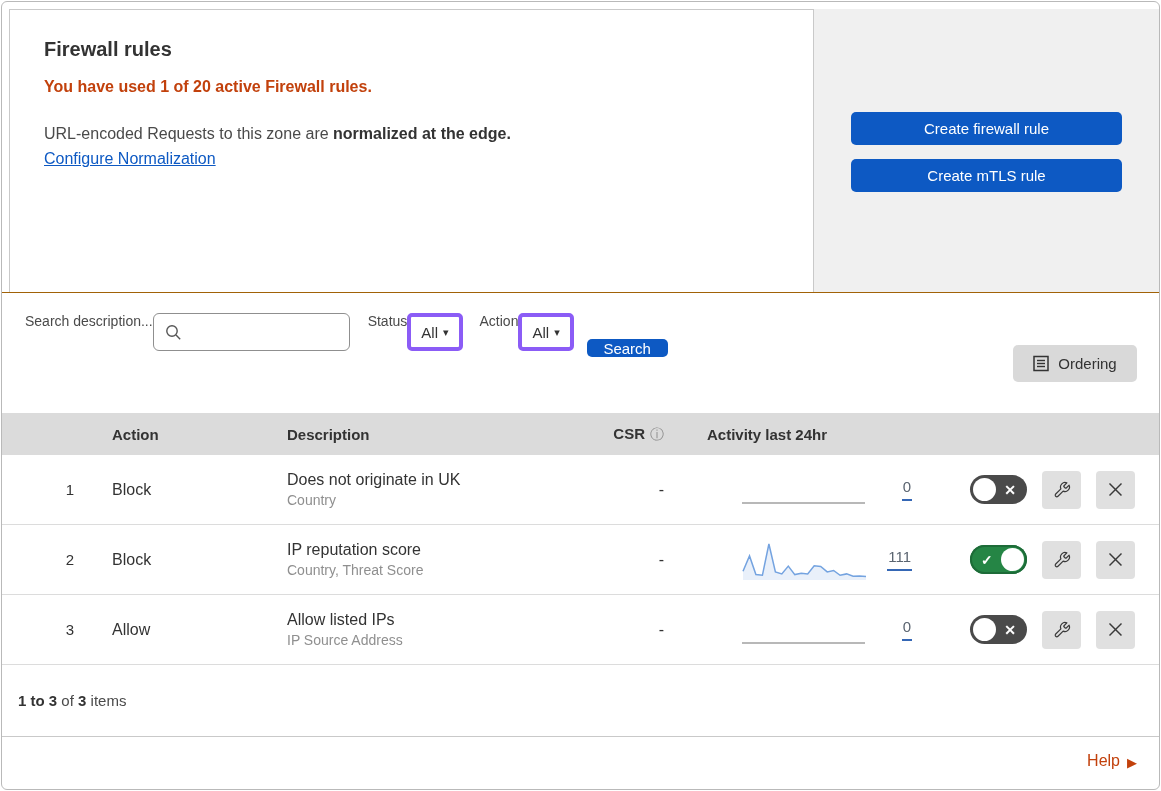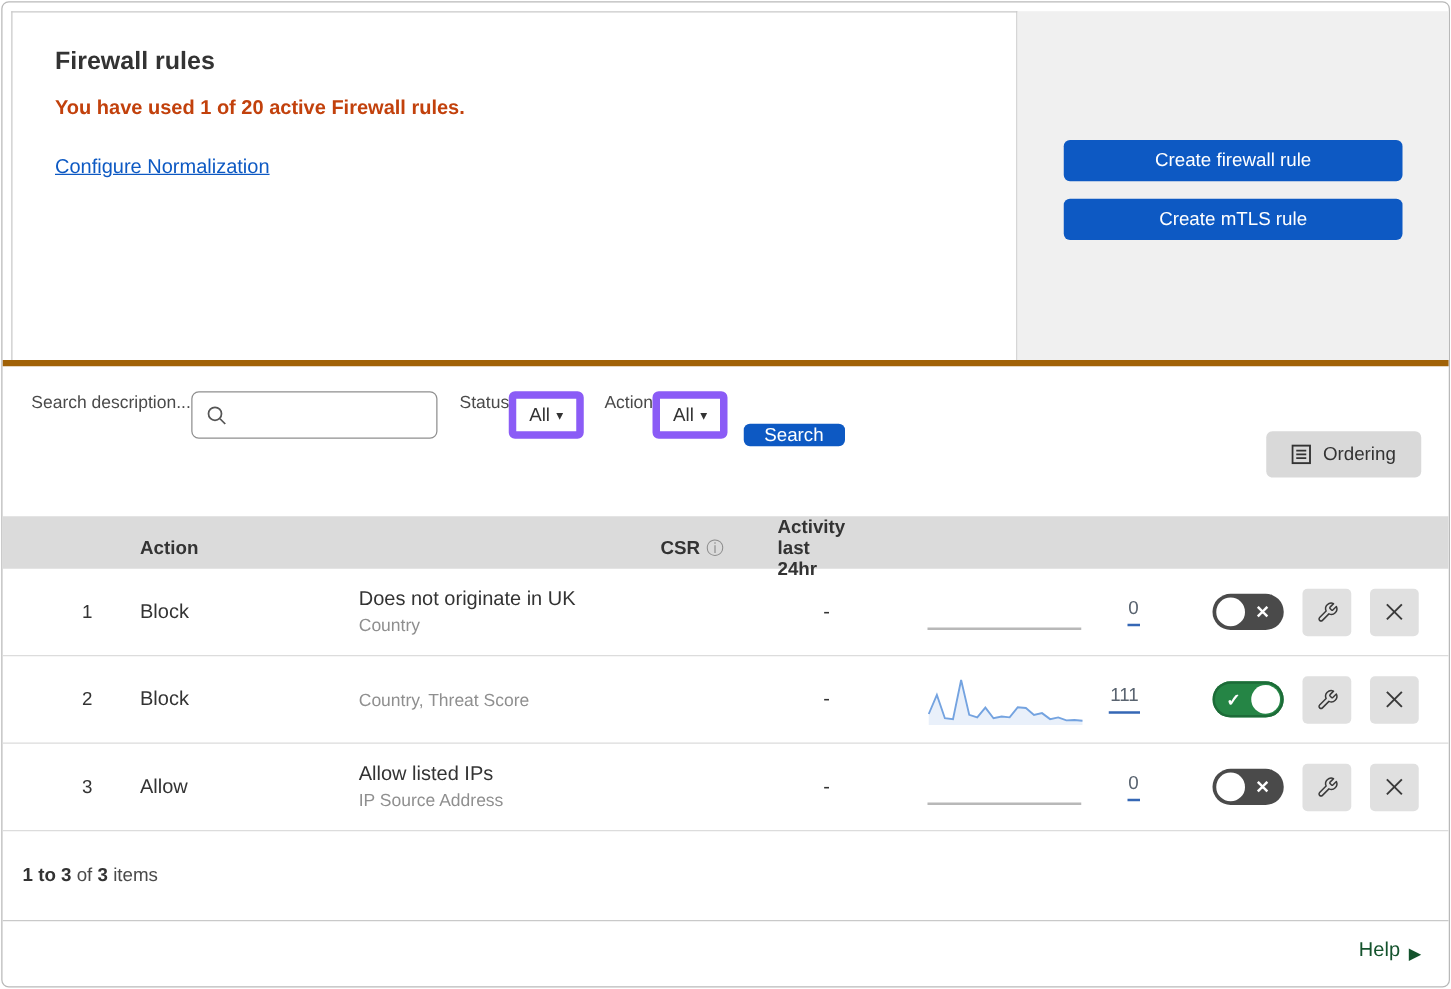--- a/index.html
+++ b/index.html
@@ -2,21 +2,21 @@
 <html><head>
 <meta charset="utf-8">
 <style>
   * { box-sizing: border-box; margin: 0; padding: 0; }
   html,body { width: 1161px; height: 791px; background:#fff;
     font-family: "Liberation Sans", sans-serif; color:#333; }
   .page { position:relative; width:1159px; height:789px; margin:1px;
     border:1px solid #b9b9b9; border-radius:6px; background:#fff; overflow:hidden; }
 
   
-  .top-section { display:flex; height:291px; border-bottom:5px solid #a16207; }
+  .top-section { display:flex; height:291px; border-bottom:1px solid #a16207; }
   .header-card { width:805px; margin:7px 0 0 7px; border:1px solid #c9c9c9; border-bottom:none;
     background:#fff; padding:28px 36px 0 34px; }
   .page-title { font-size:20px; font-weight:600; color:#333; margin-bottom:17px; }
   .page-desc { font-size:16px; color:#4a4a4a; line-height:1.62; width:712px; margin-bottom:25px; }
   .usage { font-size:16px; font-weight:700; color:#c2410c; margin-bottom:29px; }
   .norm { font-size:16px; color:#4a4a4a; margin-bottom:7px; }
   .norm b { color:#333; }
   .cfg-link { font-size:16px; color:#0d59c3; text-decoration:underline; cursor:pointer; display:inline-block; }
   .side-panel { flex:1; margin-top:7px; background:#f0f0f0; display:flex; flex-direction:column;
     align-items:center; padding-top:103px; }
@@ -25,21 +25,21 @@
   .side-panel .btn-primary { width:271px; height:33px; margin-bottom:14px; }
 
   
   .filter-section { position:relative; height:120px; padding:20px 0 0 23px; display:flex; align-items:flex-start; }
   .fgroup { display:flex; flex-direction:row; margin-right:17px; }
   .fgroup label { font-size:14px; color:#4a4a4a; margin-bottom:9px; }
   .search-box { position:relative; width:197px; height:38px; }
   .search-box svg { position:absolute; left:12px; top:11px; }
   .search-box input { width:100%; height:100%; border:1px solid #8f8f8f; border-radius:6px;
     padding:0 8px 0 36px; font-family:inherit; font-size:15px; outline:none; background:#fff; }
-  .select { height:38px; border:6px solid #8b5cf6; border-radius:5px; background:#fff;
+  .select { height:38px; border:4px solid #8b5cf6; border-radius:5px; background:#fff;
     font-family:inherit; font-size:15px; color:#333; cursor:pointer; display:flex;
     align-items:center; justify-content:center; gap:5px; padding:0 10px; }
   .select .caret { font-size:11px; color:#333; }
   .status-group { margin-left:1px; }
   .btn-search { width:81px; height:18px; align-self:flex-start; margin-top:26px; margin-left:-4px; }
   .btn-ordering { position:absolute; right:22px; top:52px; width:124px; height:37px;
     background:#d9d9d9; border:none; border-radius:5px; font-family:inherit; font-size:15px;
     color:#333; cursor:pointer; display:flex; align-items:center; justify-content:center; gap:9px; }
 
   
@@ -73,33 +73,34 @@
   .toggle.on  .sym { left:11px; }
   .icon-btn { width:39px; height:38px; background:#e0e0e0; border:none; border-radius:4px;
     cursor:pointer; display:flex; align-items:center; justify-content:center; }
 
   
   .items-row { height:72px; display:flex; align-items:center; padding-left:16px;
     border-bottom:1px solid #c9c9c9; font-size:15px; color:#4a4a4a; }
   .items-row b { color:#333; white-space:pre; }
   .items-row span { white-space:pre; }
   .help-row { height:48px; display:flex; align-items:center; justify-content:flex-end; padding-right:22px; }
-  .help-link { color:#14532d; font-size:16px; display:flex; align-items:flex-end; gap:7px;
+  .help-link { color:#c2410c; font-size:16px; display:flex; align-items:flex-end; gap:7px;
     cursor:pointer; text-decoration:none; }
   .help-link .arrow { font-size:13px; }
 </style>
 </head>
 <body>
 
 <div class="page">
 
   <div class="top-section">
     <div class="header-card">
       <div class="page-title">Firewall rules</div>
       <p class="usage">You have used 1 of 20 active Firewall rules.</p>
+      <p class="norm"><span>URL-encoded Requests to this zone are </span><b>normalized at the edge.</b></p>
       <a class="cfg-link">Configure Normalization</a>
     </div>
     <div class="side-panel">
       <button class="btn-primary">Create firewall rule</button>
       <button class="btn-primary">Create mTLS rule</button>
     </div>
   </div>
 
   <div class="filter-section">
     <div class="fgroup">
@@ -135,20 +136,21 @@
         <line x1="4" y1="11.5" x2="12" y2="11.5" stroke="#333" stroke-width="1.4"></line>
       </svg>
       <span>Ordering</span>
     </button>
   </div>
 
   <div>
     <div class="grid-row thead">
       <div class="col-num"></div>
       <div class="col-action">Action</div>
+      <div class="col-desc">Description</div>
       <div class="col-csr"><span>CSR</span><span class="info-icon">ⓘ</span></div>
       <div class="col-activity">Activity last 24hr</div>
       <div></div>
     </div>
 
     <div class="grid-row trow">
       <div class="col-num">1</div>
       <div class="col-action">Block</div>
       <div class="col-desc">
         <div class="desc-title">Does not originate in UK</div>
@@ -177,20 +179,21 @@
               <line x1="14.5" y1="2.5" x2="2.5" y2="14.5" stroke="#3a3a3a" stroke-width="1.5"></line>
             </svg>
         </button>
       </div>
     </div>
 
     <div class="grid-row trow">
       <div class="col-num">2</div>
       <div class="col-action">Block</div>
       <div class="col-desc">
+        <div class="desc-title">IP reputation score</div>
         <div class="desc-sub">Country, Threat Score</div>
       </div>
       <div class="col-csr">-</div>
       <div class="activity-cell">
         <div class="spark">
             <svg width="125" height="42">
               <polygon points="1.0,32.2 7.5,16.9 13.9,35.6 20.4,36.3 26.9,5.0 33.4,32.9 39.8,34.9 46.3,27.1 52.8,35.6 59.3,34.2 65.7,34.9 72.2,26.8 78.7,27.4 85.2,32.9 91.6,31.5 98.1,36.3 104.6,34.9 111.1,37.3 117.5,37.0 124.0,37.6 124,41 1,41" fill="rgba(116,163,224,0.16)"></polygon>
               <polyline points="1.0,32.2 7.5,16.9 13.9,35.6 20.4,36.3 26.9,5.0 33.4,32.9 39.8,34.9 46.3,27.1 52.8,35.6 59.3,34.2 65.7,34.9 72.2,26.8 78.7,27.4 85.2,32.9 91.6,31.5 98.1,36.3 104.6,34.9 111.1,37.3 117.5,37.0 124.0,37.6" fill="none" stroke="#74a3e0" stroke-width="1.5"></polyline>
             </svg>
           </div>

